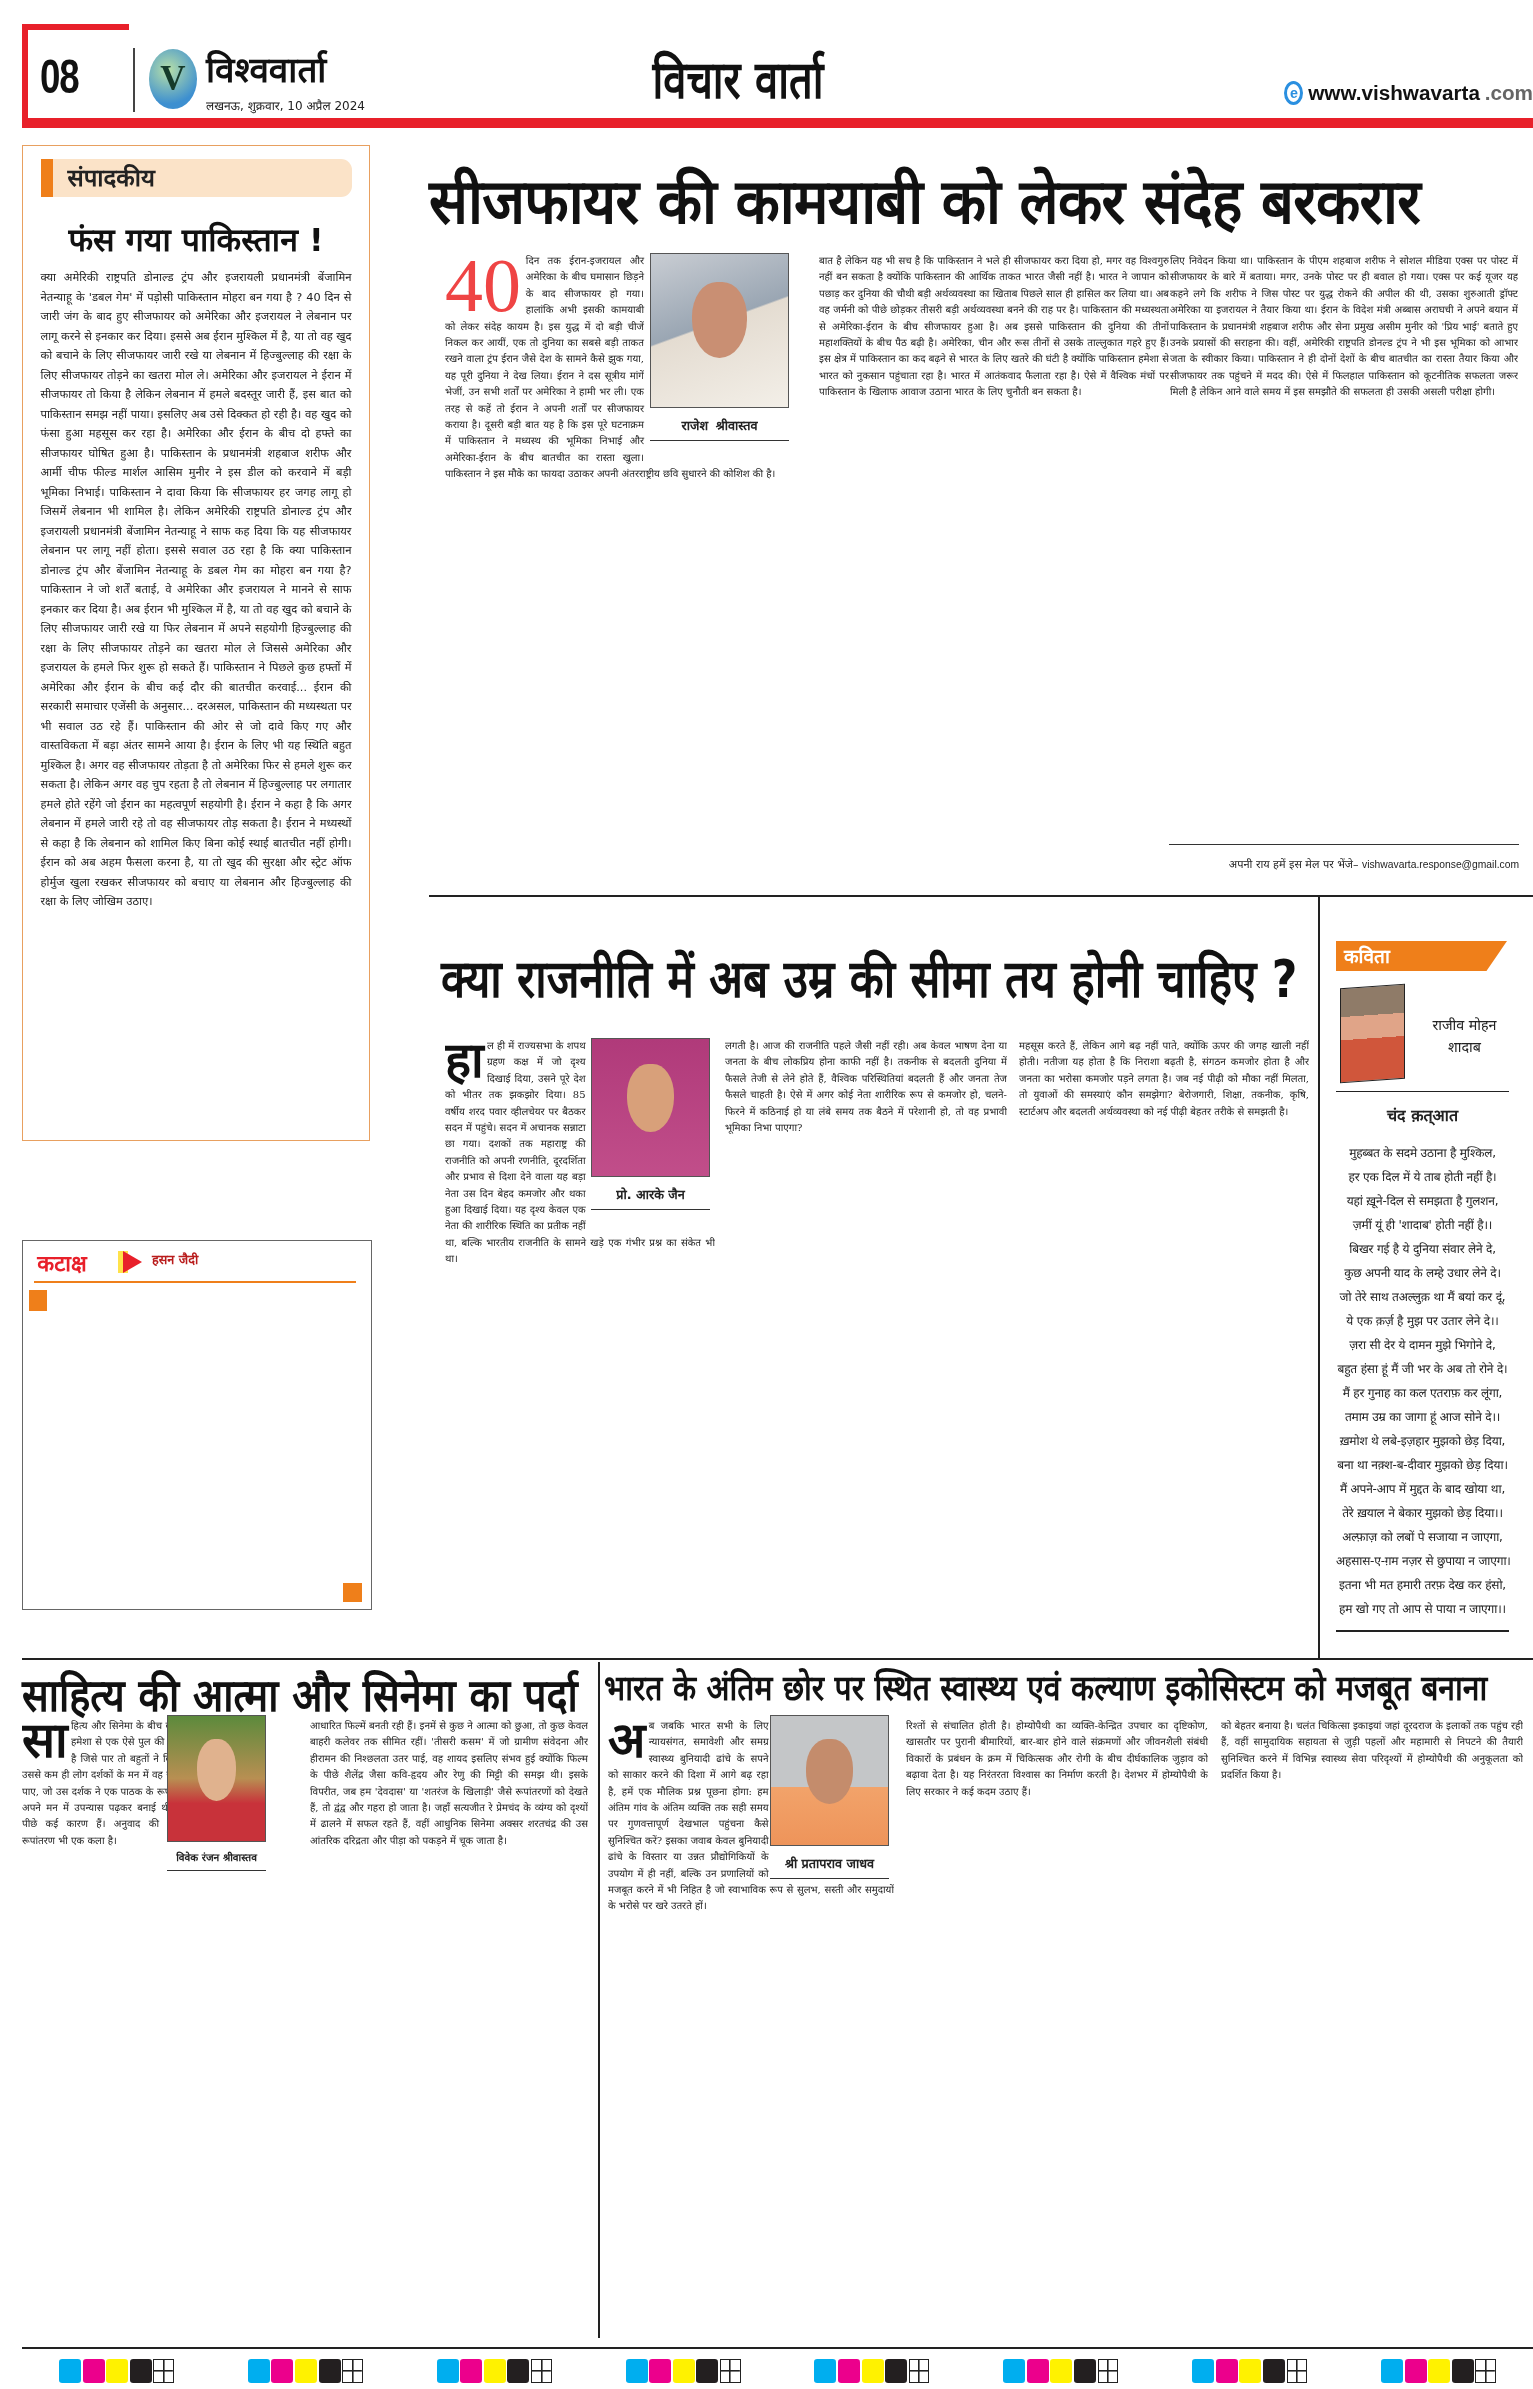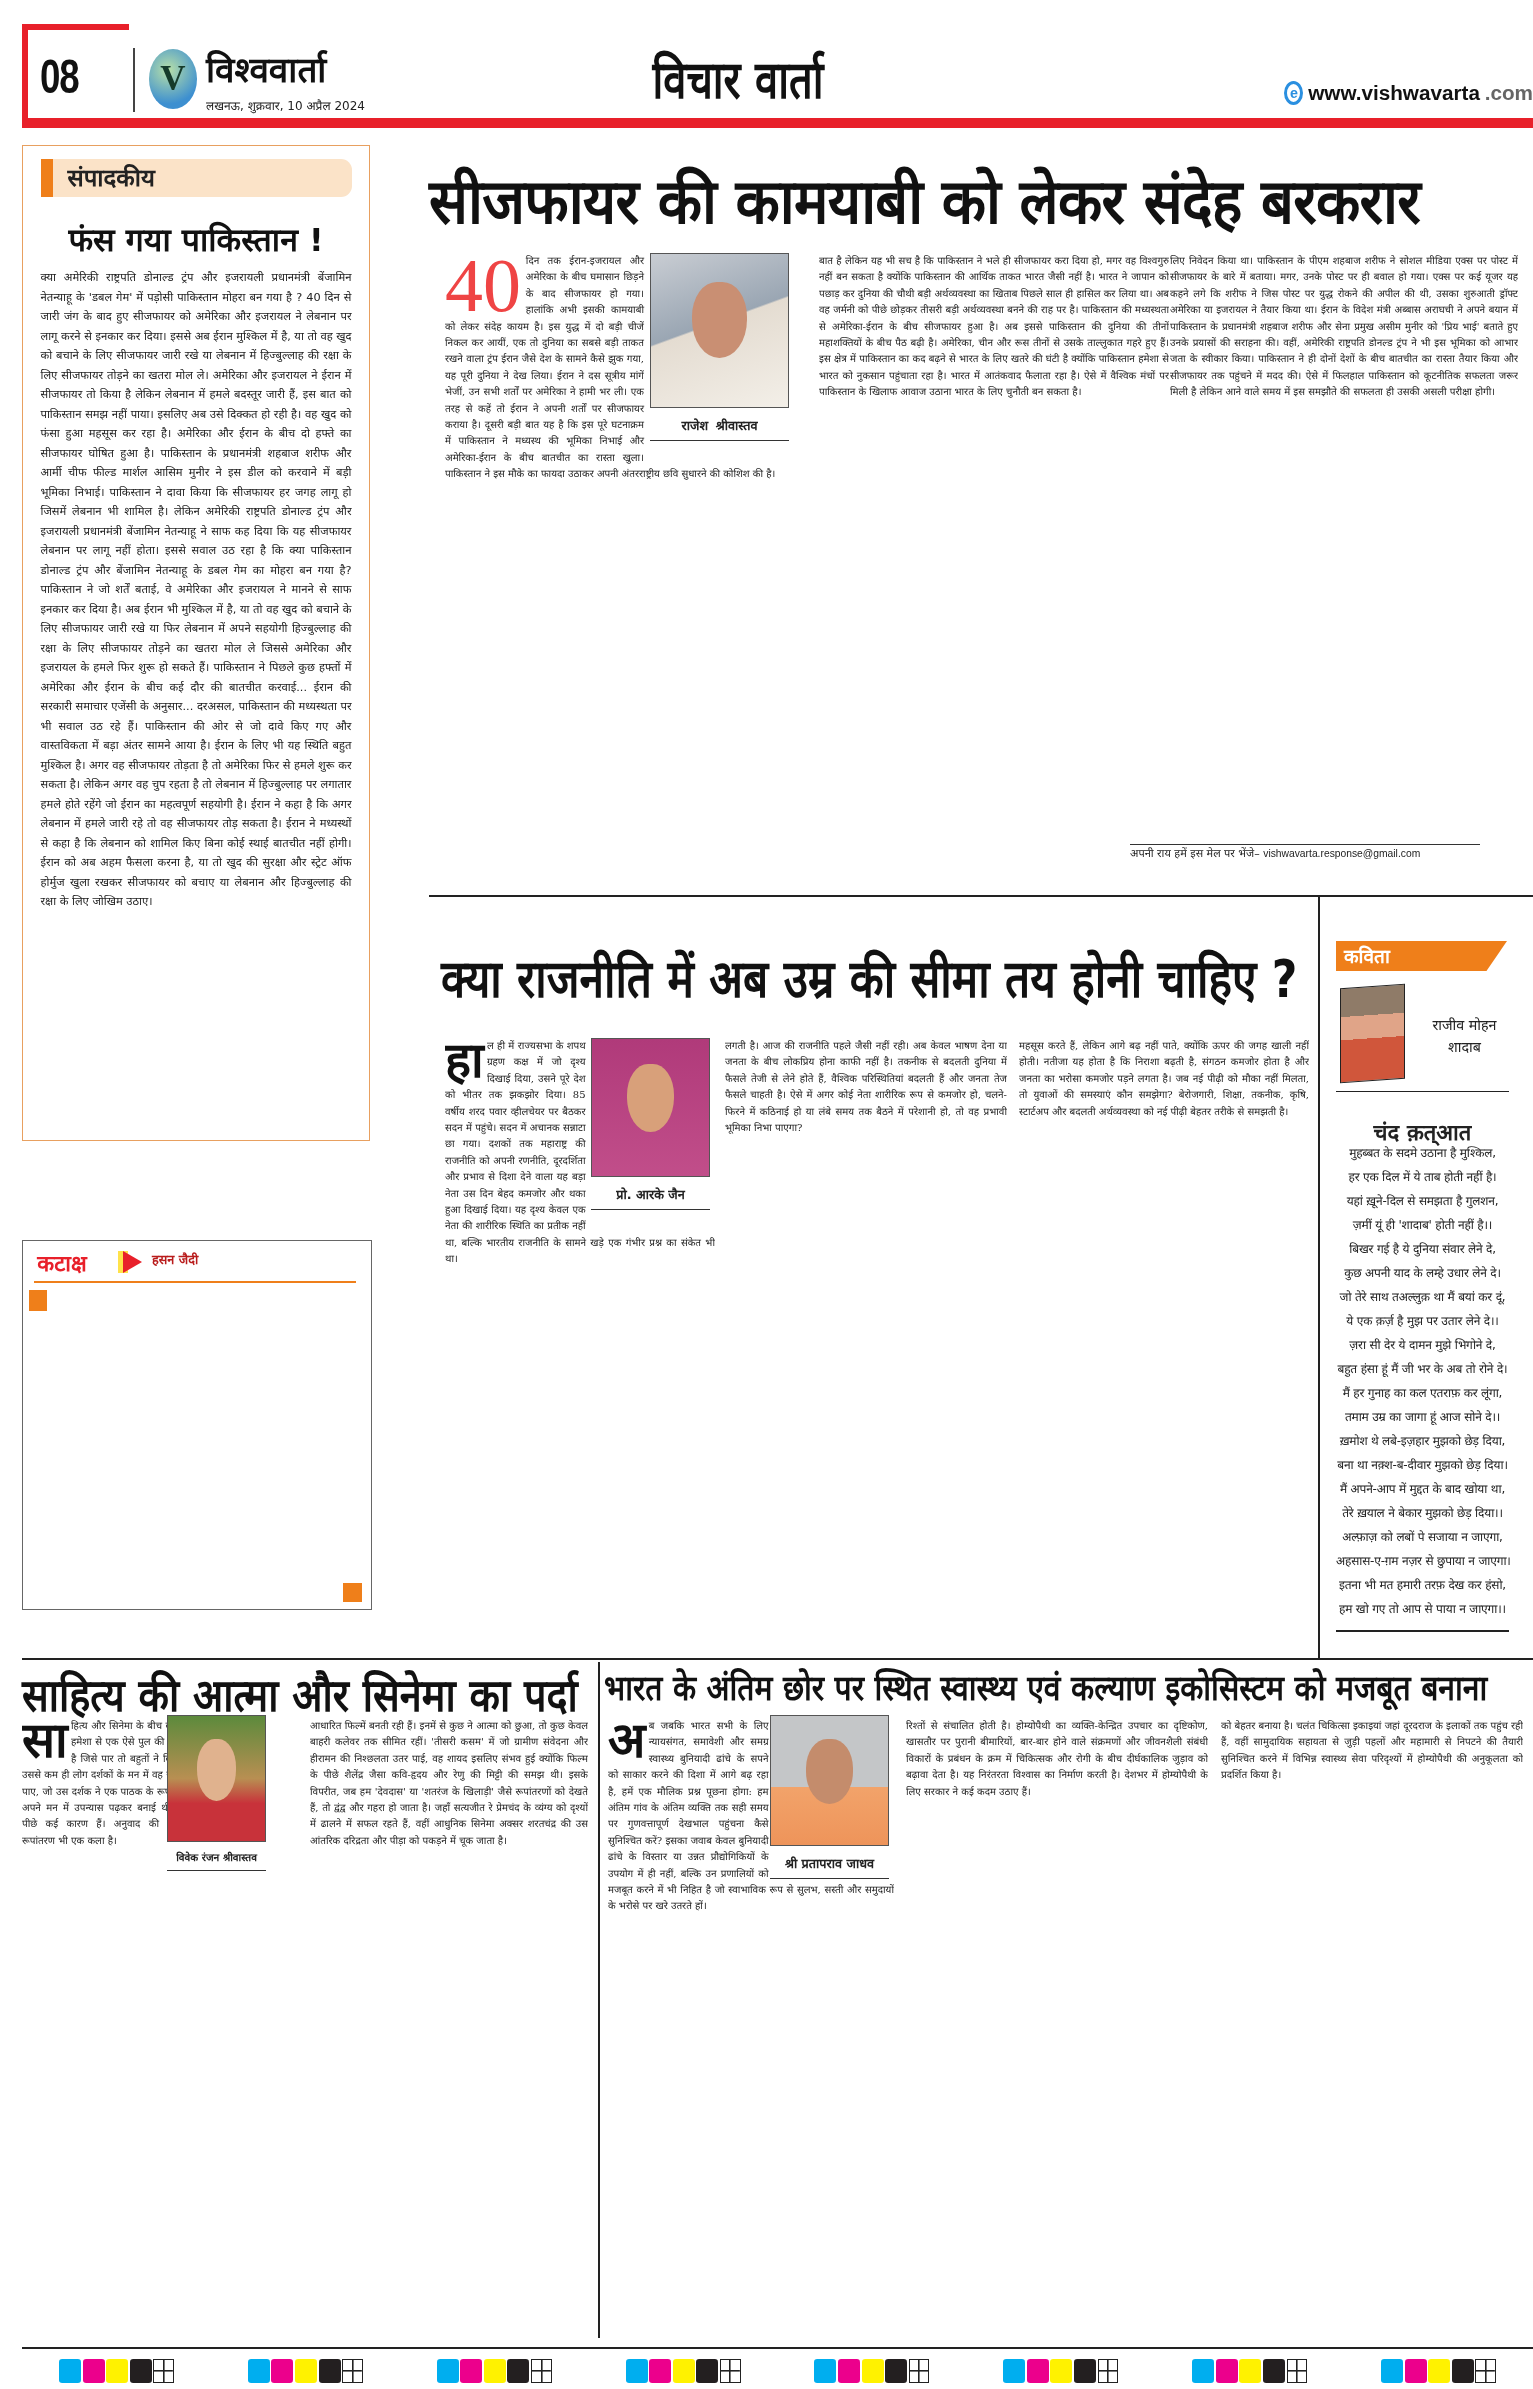--- a/index.html
+++ b/index.html
@@ -29,34 +29,34 @@
 
   
   .lead-title { position: absolute; left: 429px; top: 157px; width: 1089px; font-size: 62px; font-weight: bold; color: #111; white-space: nowrap; transform: scaleX(.93); transform-origin: left; letter-spacing: -0.8px; }
   .lead-cols { position: absolute; left: 445px; top: 253px; width: 1073px; height: 628px; }
   .col { position: absolute; font-family: "DejaVu Serif", serif; font-size: 10px; line-height: 16.4px; text-align: justify; color: #222; overflow: hidden; }
   .dropcap-40 { float: left; font-family: "Liberation Serif", serif; font-size: 76px; line-height: 65px; margin-right: 4.8px; color: #ef4444; }
   .author-box { position: absolute; width: 139px; }
   .photo { border: 1.6px solid #555; background: linear-gradient(160deg, #c9cdd3 0%, #9aa6b3 45%, #e4dcd1 46%, #f3efe8 100%); position: relative; }
   .photo .face { position: absolute; left: 30%; top: 18%; width: 40%; height: 50%; border-radius: 45% 45% 50% 50%; background: #c98f73; }
   .author-name { text-align: center; font-size: 12.7px; font-weight: bold; margin-top: 8px; padding-bottom: 6.4px; border-bottom: 1.6px solid #333; }
-  .mail-line { position: absolute; left: 1130px; top: 844px; width: 350px; border-top: 1.6px solid #333; text-align: left; font-size: 11px; color: #222; }
+  .mail-line { position: absolute; left: 1169px; top: 844px; width: 350px; border-top: 1.6px solid #333; padding-top: 11px; text-align: right; font-size: 11px; color: #222; }
   .mail-line .email { font-family: "Liberation Sans", sans-serif; font-size: 10.3px; }
 
   .rule-h { position: absolute; height: 1.6px; background: #222; }
   .rule-v { position: absolute; width: 1.6px; background: #222; }
 
   
   .art2-title { position: absolute; left: 441px; top: 941px; width: 875px; font-size: 52px; font-weight: bold; color: #111; white-space: nowrap; transform: scaleX(.85); transform-origin: left; }
 
   
   .kavita-label { position: absolute; left: 1336px; top: 941px; width: 171px; height: 30px; background: #ef7f1a; clip-path: polygon(0 0, 100% 0, 88% 100%, 0 100%); color: #fff; font-size: 19px; font-weight: bold; padding-left: 8px; line-height: 30px; }
   .poet-photo { position: absolute; left: 1340px; top: 986px; width: 65px; height: 95px; border: 1.6px solid #222; background: linear-gradient(180deg, #8f7b68 0 30%, #e0a488 30% 55%, #d0563b 55%); transform: skewY(-4deg); }
   .poet-name { position: absolute; left: 1417px; top: 1014px; width: 95px; text-align: center; font-size: 14.3px; line-height: 22px; }
-  .poem-title { position: absolute; left: 1336px; top: 1091px; width: 173px; border-top: 1.6px solid #222; padding-top: 24px; text-align: center; font-size: 22px; font-weight: bold; }
+  .poem-title { position: absolute; left: 1336px; top: 1091px; width: 173px; border-top: 1.6px solid #222; padding-top: 12px; text-align: center; font-size: 16px; font-weight: bold; }
   .poem-lines { position: absolute; left: 1336px; top: 1141px; width: 173px; text-align: center; font-size: 12px; line-height: 24px; color: #222; white-space: nowrap; letter-spacing: -0.2px; }
 
   
   .cartoon-box { position: absolute; left: 22px; top: 1240px; width: 350px; height: 370px; border: 1.6px solid #666; }
   .katak-label { position: absolute; left: 14.3px; top: 6.4px; font-size: 22px; font-weight: bold; color: #e8202a; }
   .katak-arrow { position: absolute; left: 100px; top: 9.5px; width: 0; height: 0; border-top: 11px solid transparent; border-bottom: 11px solid transparent; border-left: 19px solid #e8202a; }
   .katak-arrow-y { position: absolute; left: 95px; top: 9.5px; width: 9.5px; height: 22px; background: #ffe24a; }
   .cartoonist { position: absolute; left: 129px; top: 9px; font-size: 12.7px; font-weight: bold; color: #b91c1c; }
   .katak-rule { position: absolute; left: 11px; top: 40px; width: 322px; height: 1.6px; background: #ef7f1a; }
   .cartoon-img { position: absolute; left: 14.3px; top: 57px; width: 318px; height: 298px; border: 1.6px solid #222; background: linear-gradient(180deg, #dceefa 0%, #eaf5fc 60%, #d7ebf8 100%); overflow: hidden; }

